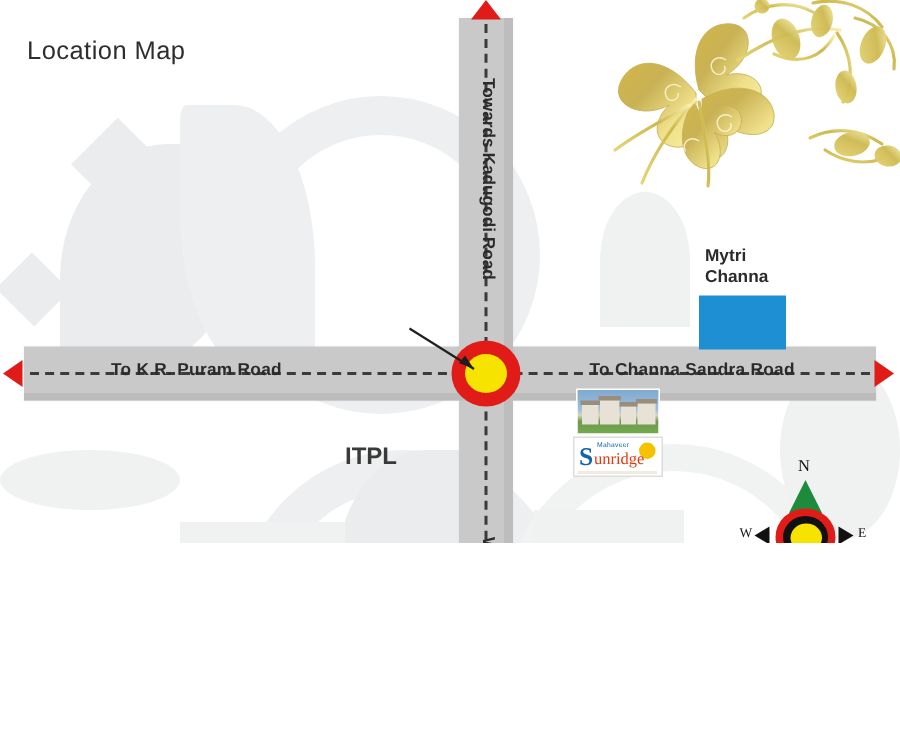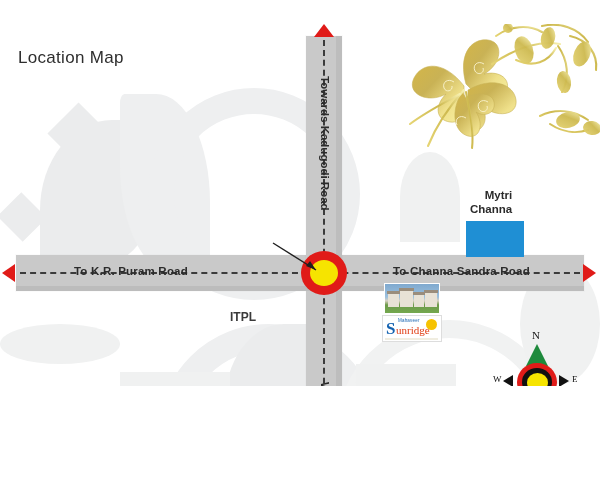--- a/index.html
+++ b/index.html
@@ -7,21 +7,20 @@
     padding: 0;
     background: #ffffff;
   }
   #map-root {
     position: relative;
     width: 600px;
     height: 362px;
     background: #ffffff;
     overflow: hidden;
     font-family: "Liberation Sans", sans-serif;
-    margin-top: 24px;
   }
   .wm-soft { background: #f0f1f1; }
   .wm-ring {
     position: absolute;
     border-radius: 50%;
     border: 26px solid #eeeff0;
     pointer-events: none;
   }
   .wm-ring2 {
     position: absolute;
@@ -192,36 +191,36 @@
     top: 218px;
     width: 52px;
     height: 32px;
     pointer-events: none;
   }
 
   
   .itpl {
     position: absolute;
     left: 230px;
-    top: 286px;
-    font-size: 12px;
+    top: 296px;
+    font-size: 16px;
     font-weight: bold;
     color: #3a3a3a;
   }
 
   
   .mytri-label {
     position: absolute;
     left: 470px;
     top: 164px;
     font-size: 11.5px;
     font-weight: bold;
     color: #2b2b2b;
     line-height: 14px;
-    text-align: right;
+    text-align: left;
   }
   .mytri-block {
     position: absolute;
     left: 466px;
     top: 197px;
     width: 58px;
     height: 36px;
     background: #1f8fd4;
   }
 

